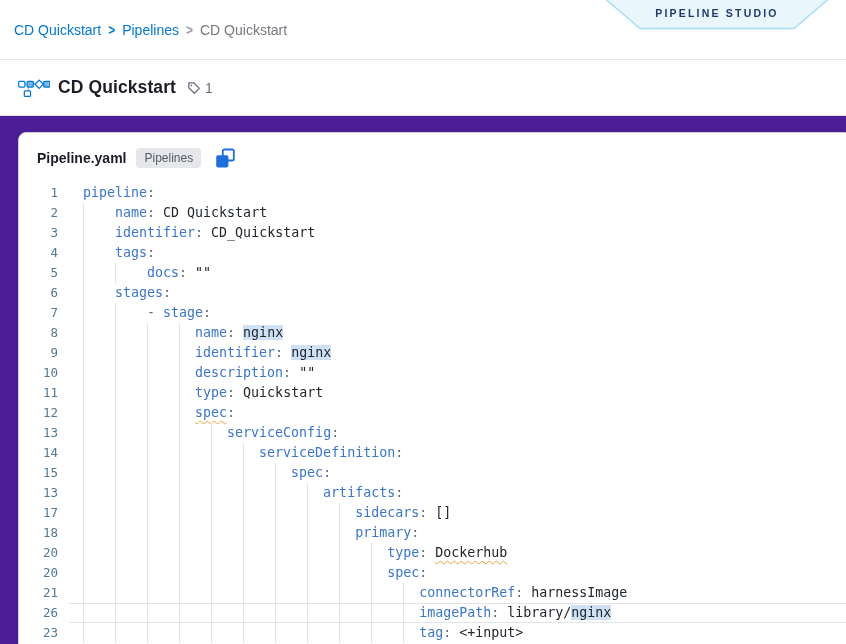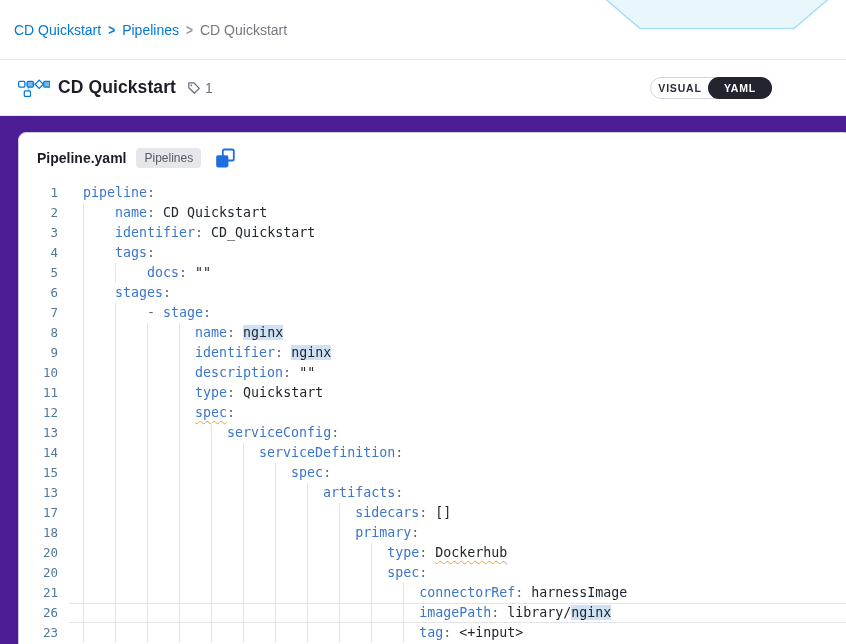--- a/index.html
+++ b/index.html
@@ -76,20 +76,21 @@
       <a>CD Quickstart</a>
       <span class="crumb-sep blue">&gt;</span>
       <a>Pipelines</a>
       <span class="crumb-sep gray">&gt;</span>
       <span class="crumb-current">CD Quickstart</span>
     </nav>
     <div class="studio-tab">
       <svg width="238" height="30" viewBox="0 0 238 30">
         <polygon points="4,-4 234,-4 196,28.5 42,28.5" fill="#e9f7fd" stroke="#a5def5" stroke-width="1.5"></polygon>
       </svg>
+      <div class="studio-label">PIPELINE STUDIO</div>
     </div>
   </header>
 
   <div class="titlebar">
     <span class="pipe-icon">
       <svg width="32" height="22" viewBox="0 0 34 22">
         <path d="M3 7 H31 M11 7 V15 M11 15 H10" stroke="#8ec7f0" stroke-width="1.3" fill="none"></path>
         <rect x="0.7" y="4" width="6.6" height="6" rx="1" fill="#fff" stroke="#0278d5" stroke-width="1.3"></rect>
         <rect x="9.7" y="4" width="6.6" height="6" rx="1" fill="#73b9ee" stroke="#0278d5" stroke-width="1.3"></rect>
         <path d="M22.5 2.6 L26.9 7 L22.5 11.4 L18.1 7 Z" fill="#fff" stroke="#0278d5" stroke-width="1.3"></path>
@@ -98,24 +99,20 @@
       </svg>
     </span>
     <h1 class="page-title">CD Quickstart</h1>
     <span class="tag-count">
       <svg width="17" height="17" viewBox="0 0 24 24">
         <path d="M20.2 13.2 L12.4 5.4 H5.4 V12.4 L13.2 20.2 Z" fill="none" stroke="#6b6d80" stroke-width="1.8" stroke-linejoin="round"></path>
         <circle cx="9" cy="9" r="1.2" fill="#6b6d80"></circle>
       </svg>
       <span>1</span>
     </span>
-    <div class="toggle">
-      <button class="seg">VISUAL</button>
-      <button class="seg active">YAML</button>
-    </div>
   </div>
 
   <main class="workspace">
     <section class="editor-card">
       <div class="editor-header">
         <span class="file-name">Pipeline.yaml</span>
         <span class="badge">Pipelines</span>
         <button class="copy-btn">
           <svg width="21" height="21" viewBox="0 0 21 21">
             <rect x="7.8" y="1.5" width="11" height="11" rx="1.6" fill="none" stroke="#1c6fdc" stroke-width="1.8"></rect>

